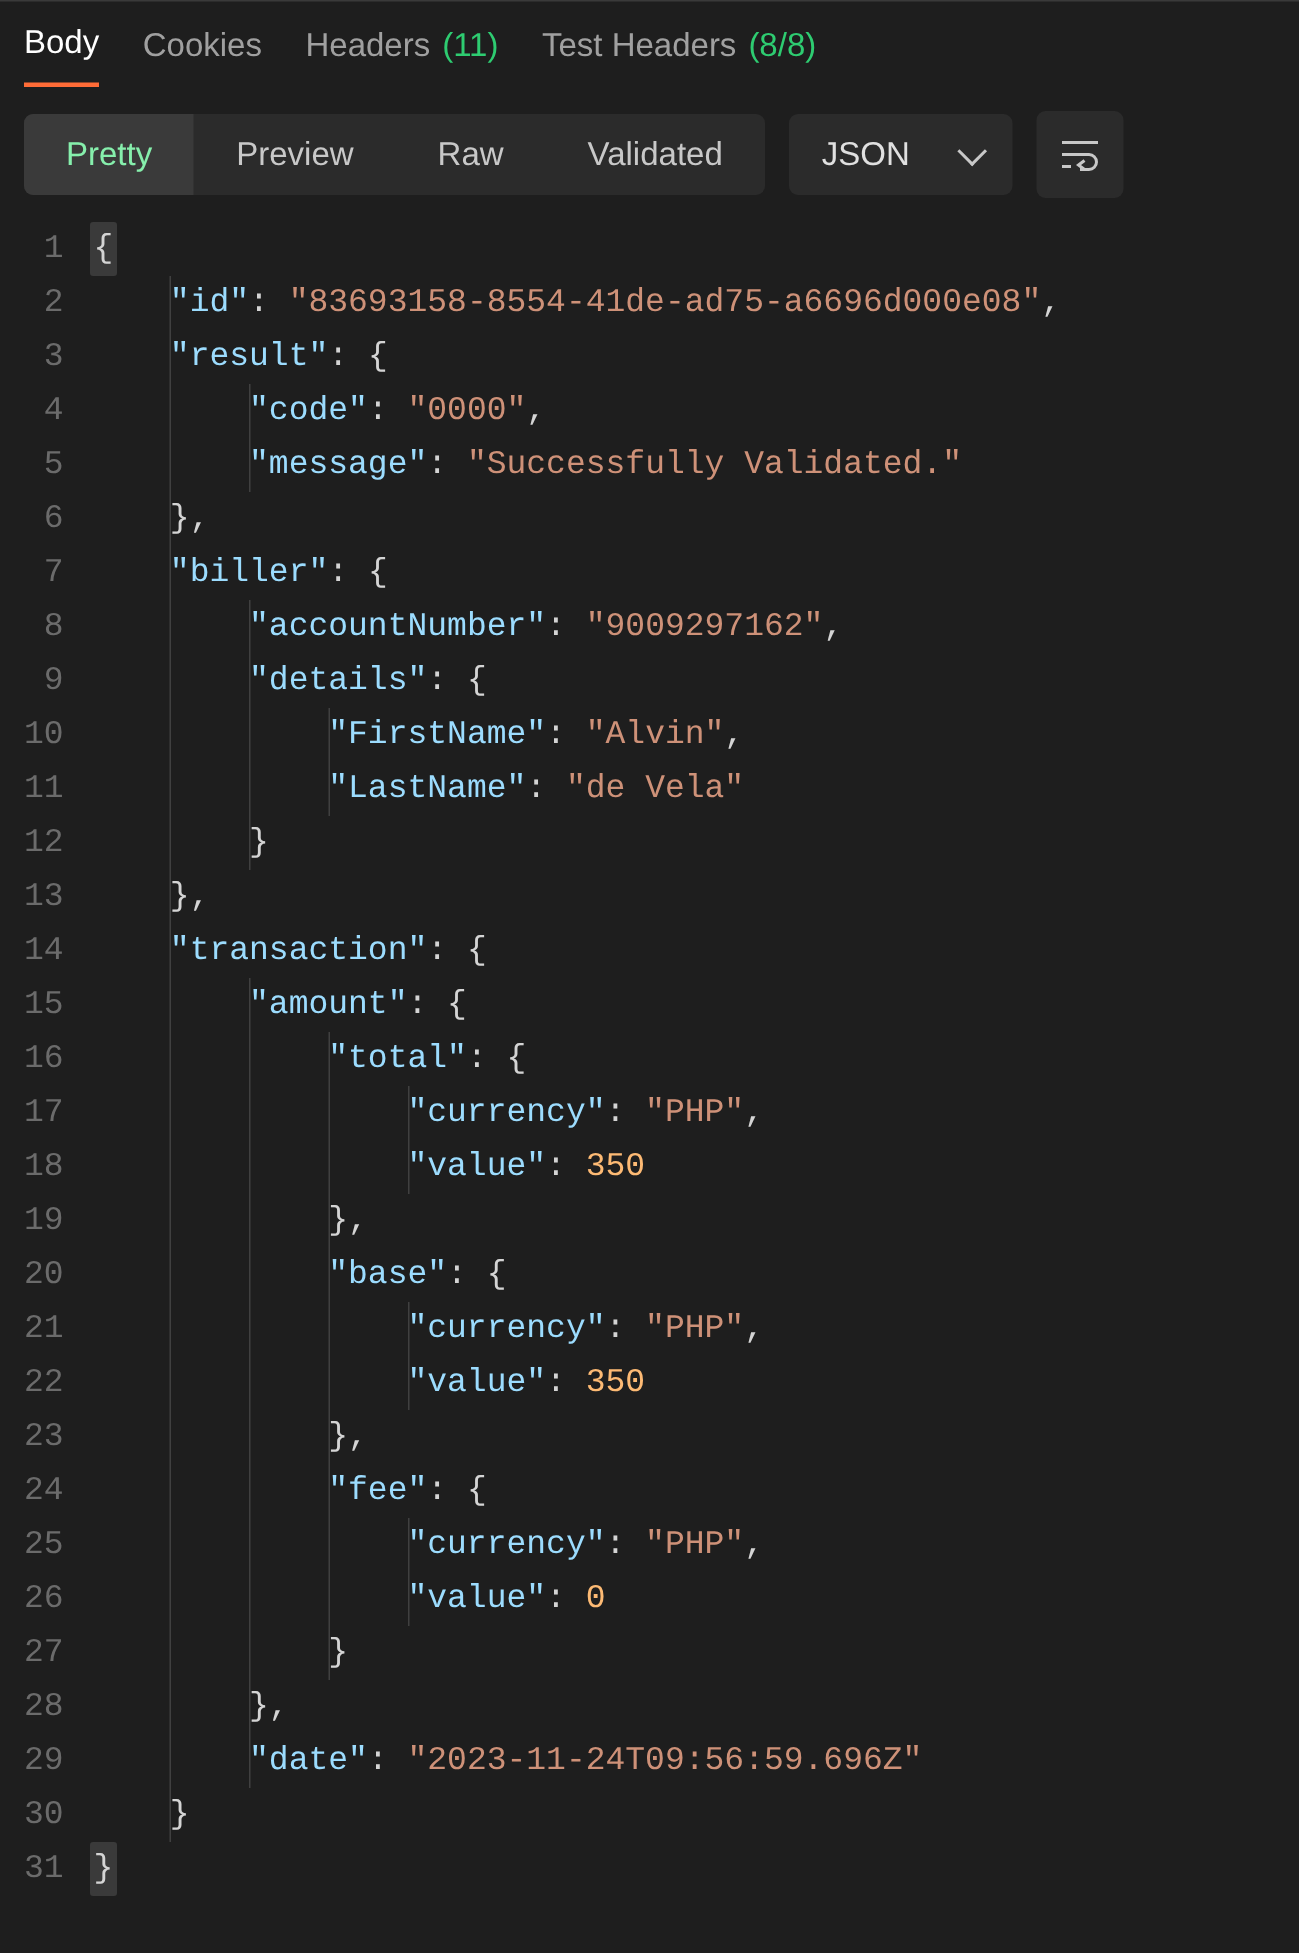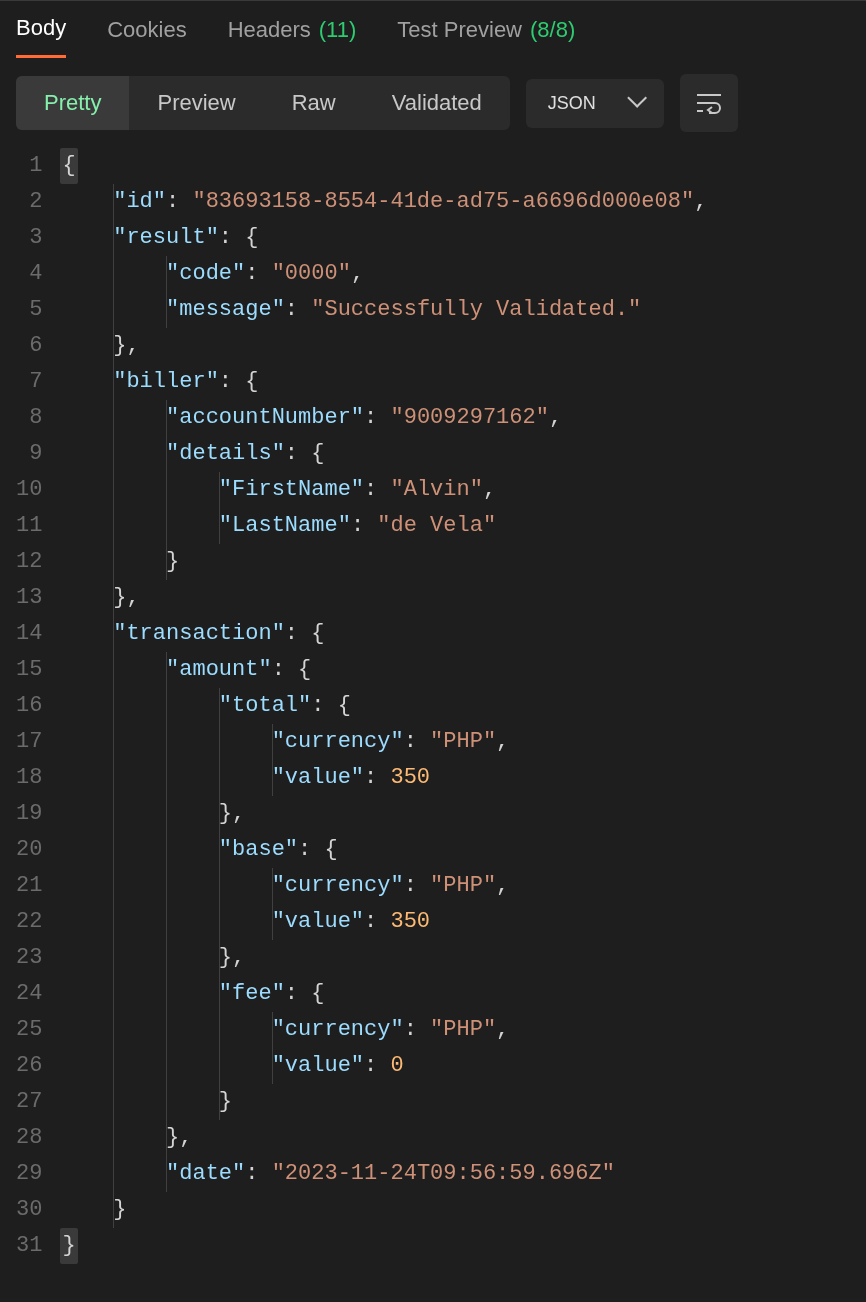--- a/index.html
+++ b/index.html
@@ -10,21 +10,21 @@
     width: 866px;
     height: 1302px;
     overflow: hidden;
   }
   .topbar {
     border-top: 1px solid #3a3a3a;
   }
   .tabs-row {
     display: flex;
     align-items: center;
-    gap: 41px;
+    gap: 29px;
     padding: 14px 16px 0 16px;
     font-size: 22px;
   }
   .tab {
     color: #a0a0a0;
     padding-bottom: 14px;
     cursor: pointer;
     display: flex;
     gap: 8px;
     align-items: baseline;
@@ -51,25 +51,26 @@
     font-size: 22px;
     color: #c8c8c8;
     cursor: pointer;
   }
   .seg-btn.active {
     background: #3a3a3a;
     color: #86efac;
   }
   .select {
     display: flex;
+    align-items: center;
     gap: 32px;
     background: #2b2b2b;
     border-radius: 6px;
     padding: 14px 22px;
-    font-size: 18px;
+    font-size: 22px;
     color: #e0e0e0;
     cursor: pointer;
   }
   .chev {
     width: 14px; height: 14px;
     border-right: 2px solid #c8c8c8;
     border-bottom: 2px solid #c8c8c8;
     transform: rotate(45deg) translateY(-3px);
   }
   .icon-btn {
@@ -135,21 +136,21 @@
       <span>Body</span>
     </div>
     <div class="tab">
       <span>Cookies</span>
     </div>
     <div class="tab">
       <span>Headers</span>
       <span class="count">(11)</span>
     </div>
     <div class="tab">
-      <span>Test Preview</span>
+      <span>Test Headers</span>
       <span class="count">(8/8)</span>
     </div>
   </div>
 
   <div class="toolbar">
     <div class="seg">
       <div class="seg-btn active">Pretty</div>
       <div class="seg-btn">Preview</div>
       <div class="seg-btn">Raw</div>
       <div class="seg-btn">Validated</div>

